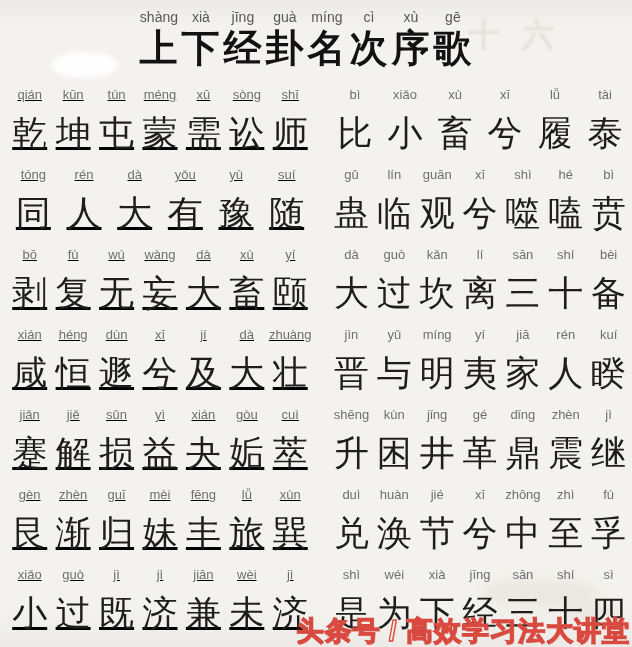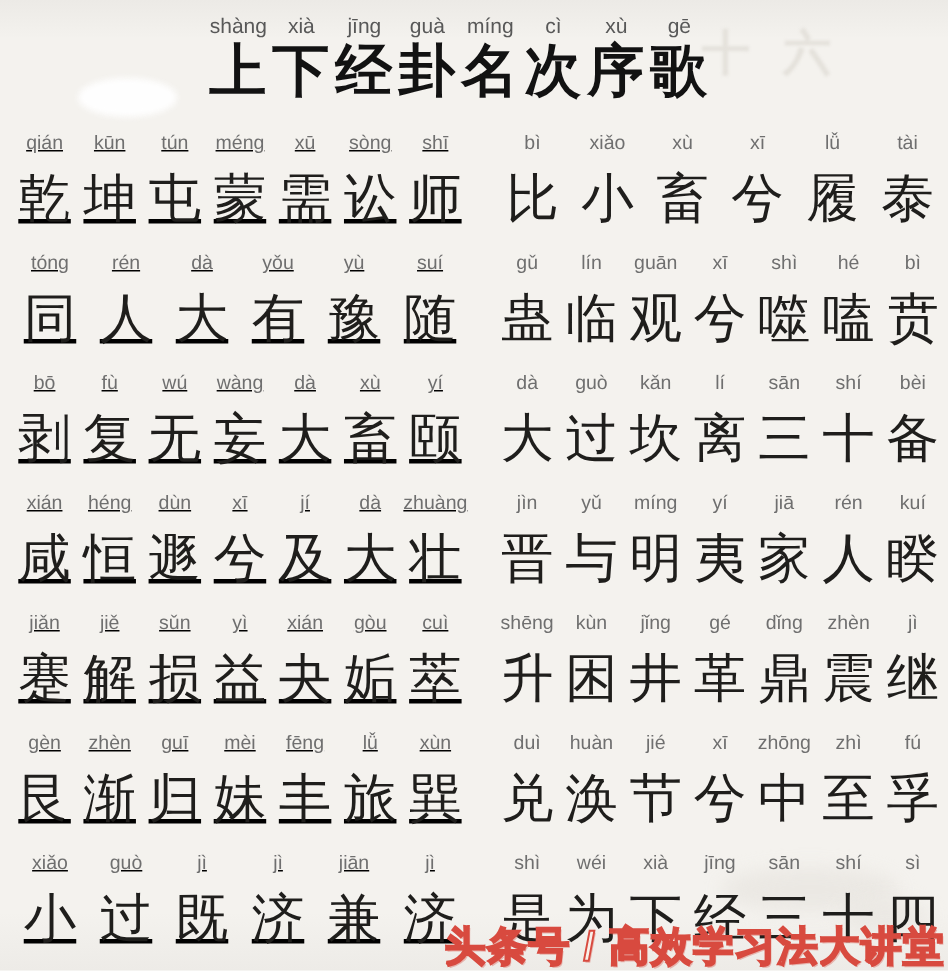--- a/index.html
+++ b/index.html
@@ -511,20 +511,24 @@
           </div>
           <div class="cell">
             <span class="py">jì</span>
             <span class="hz">济</span>
           </div>
           <div class="cell">
             <span class="py">jiān</span>
             <span class="hz">兼</span>
           </div>
           <div class="cell">
+            <span class="py">wèi</span>
+            <span class="hz">未</span>
+          </div>
+          <div class="cell">
             <span class="py">jì</span>
             <span class="hz">济</span>
           </div>
         </div>
         <div class="half half-right">
           <div class="cell">
             <span class="py">shì</span>
             <span class="hz">是</span>
           </div>
           <div class="cell">

